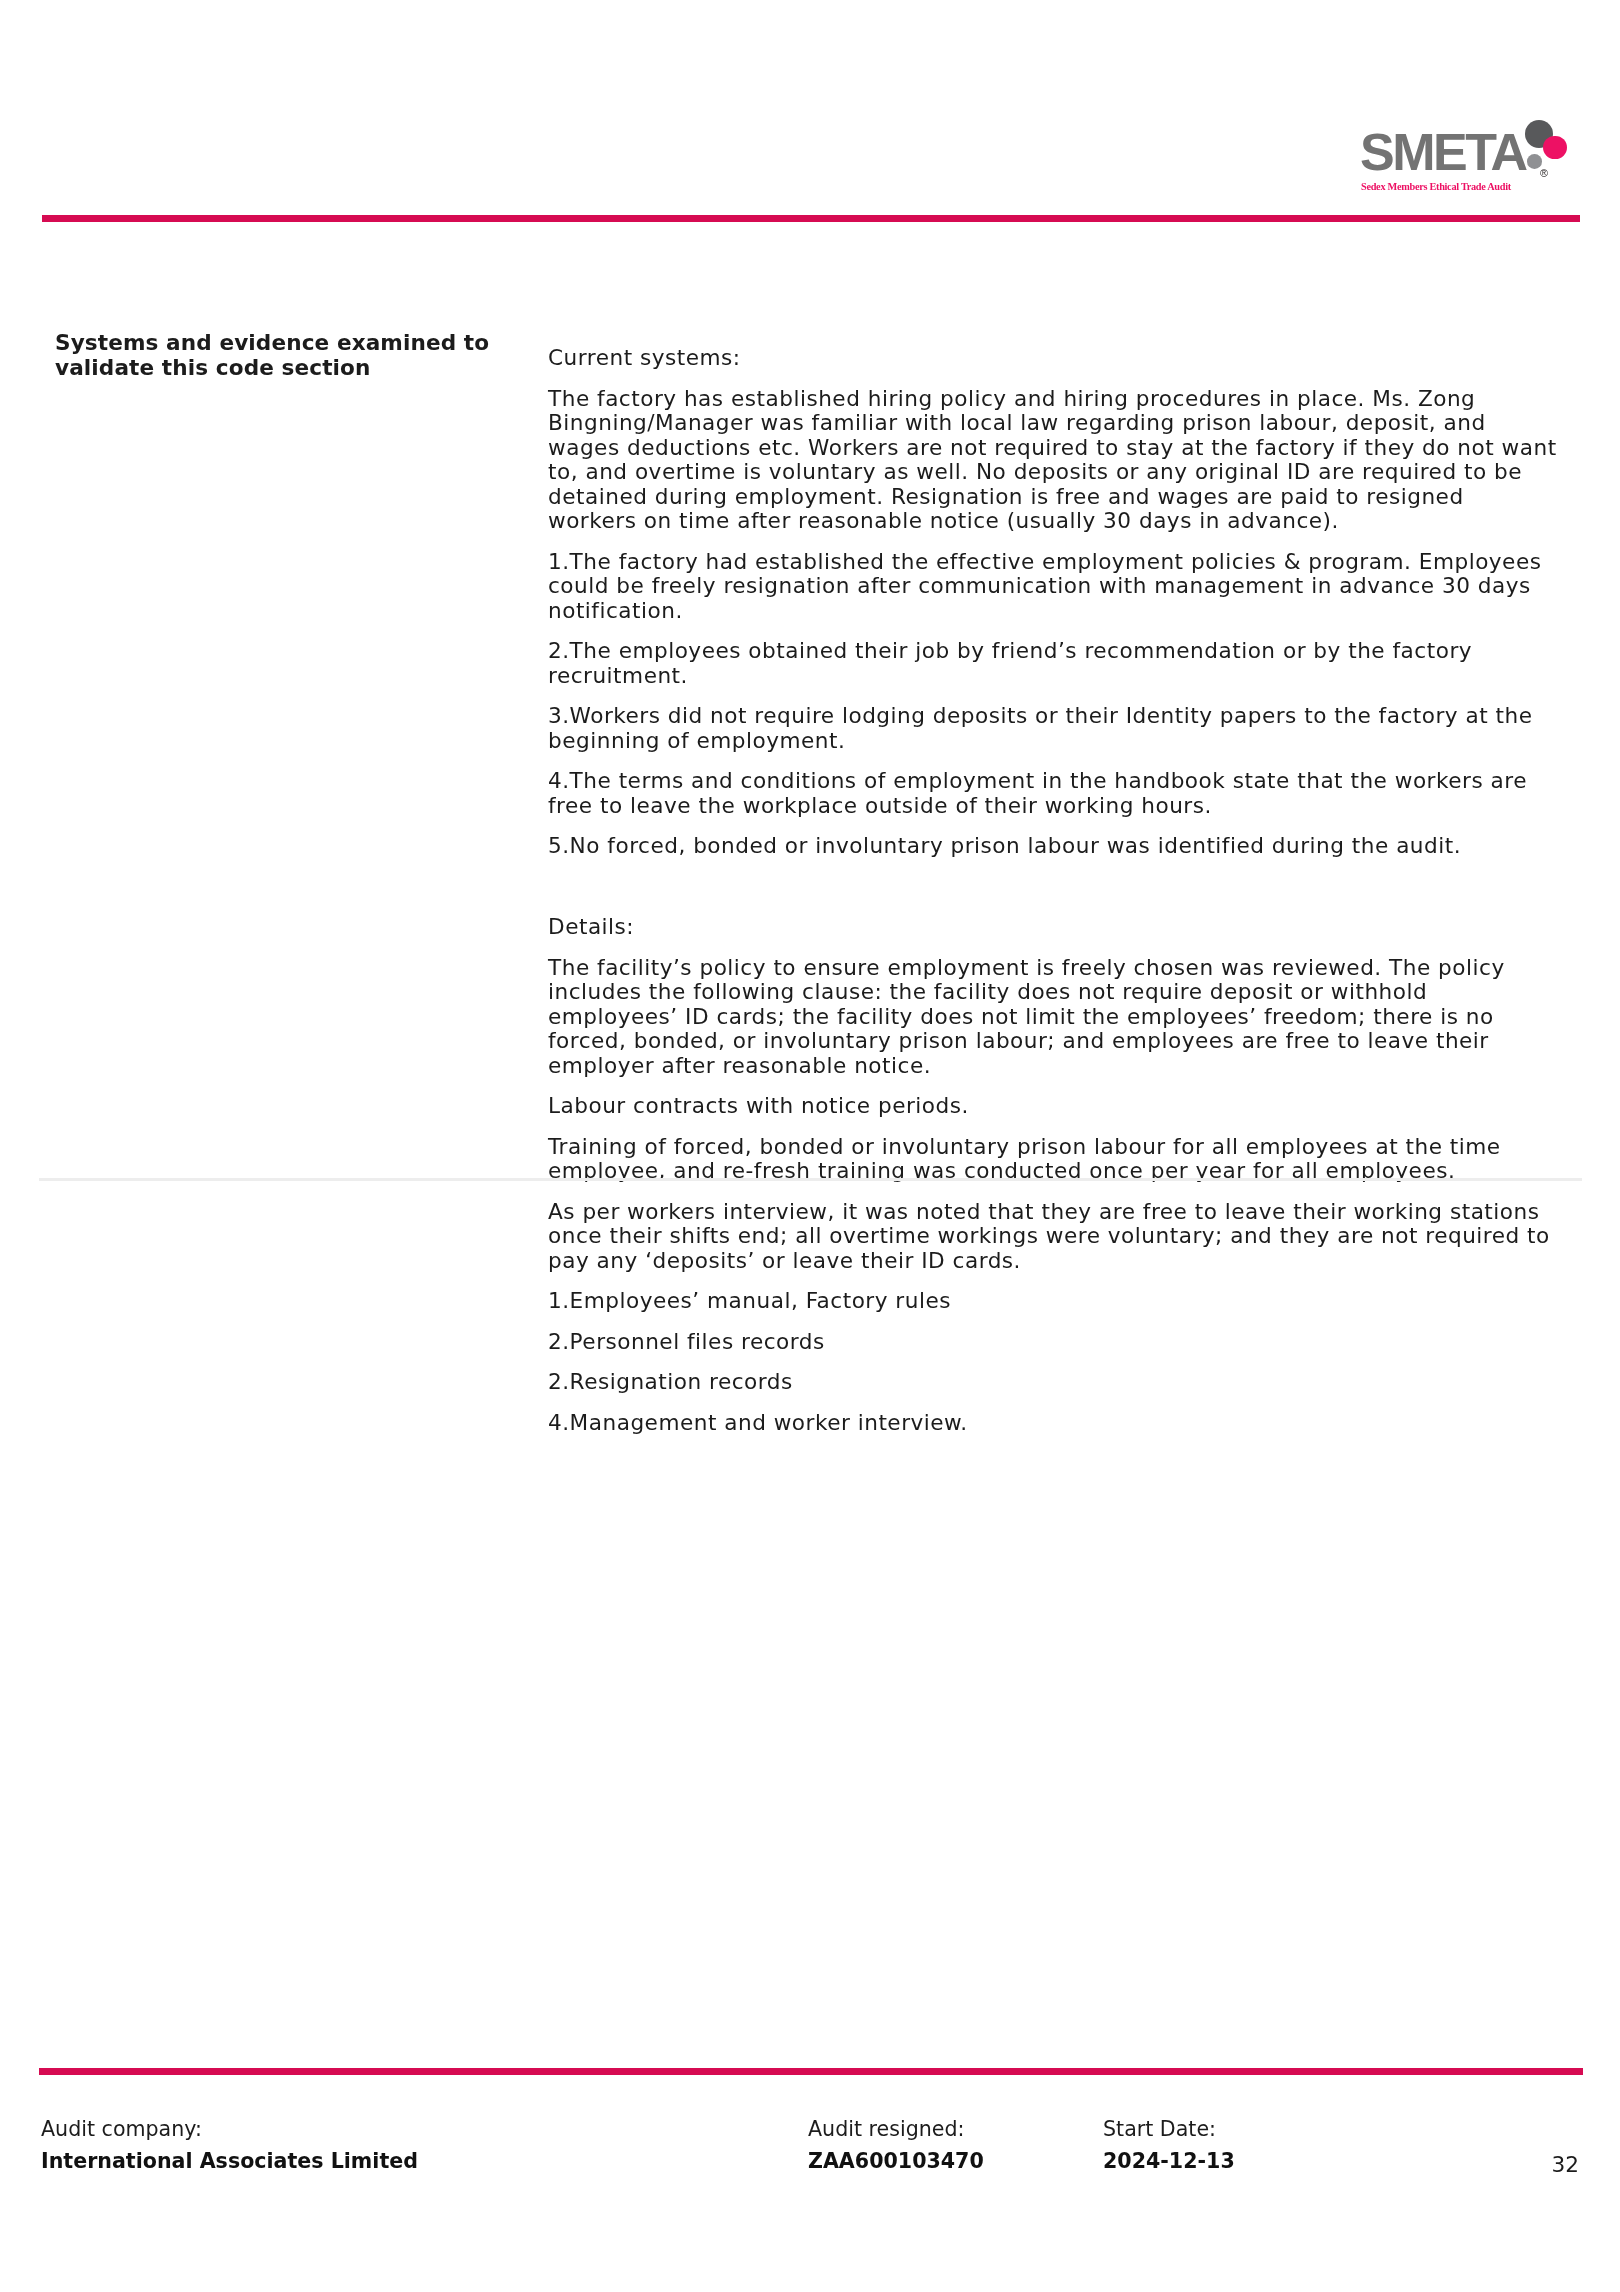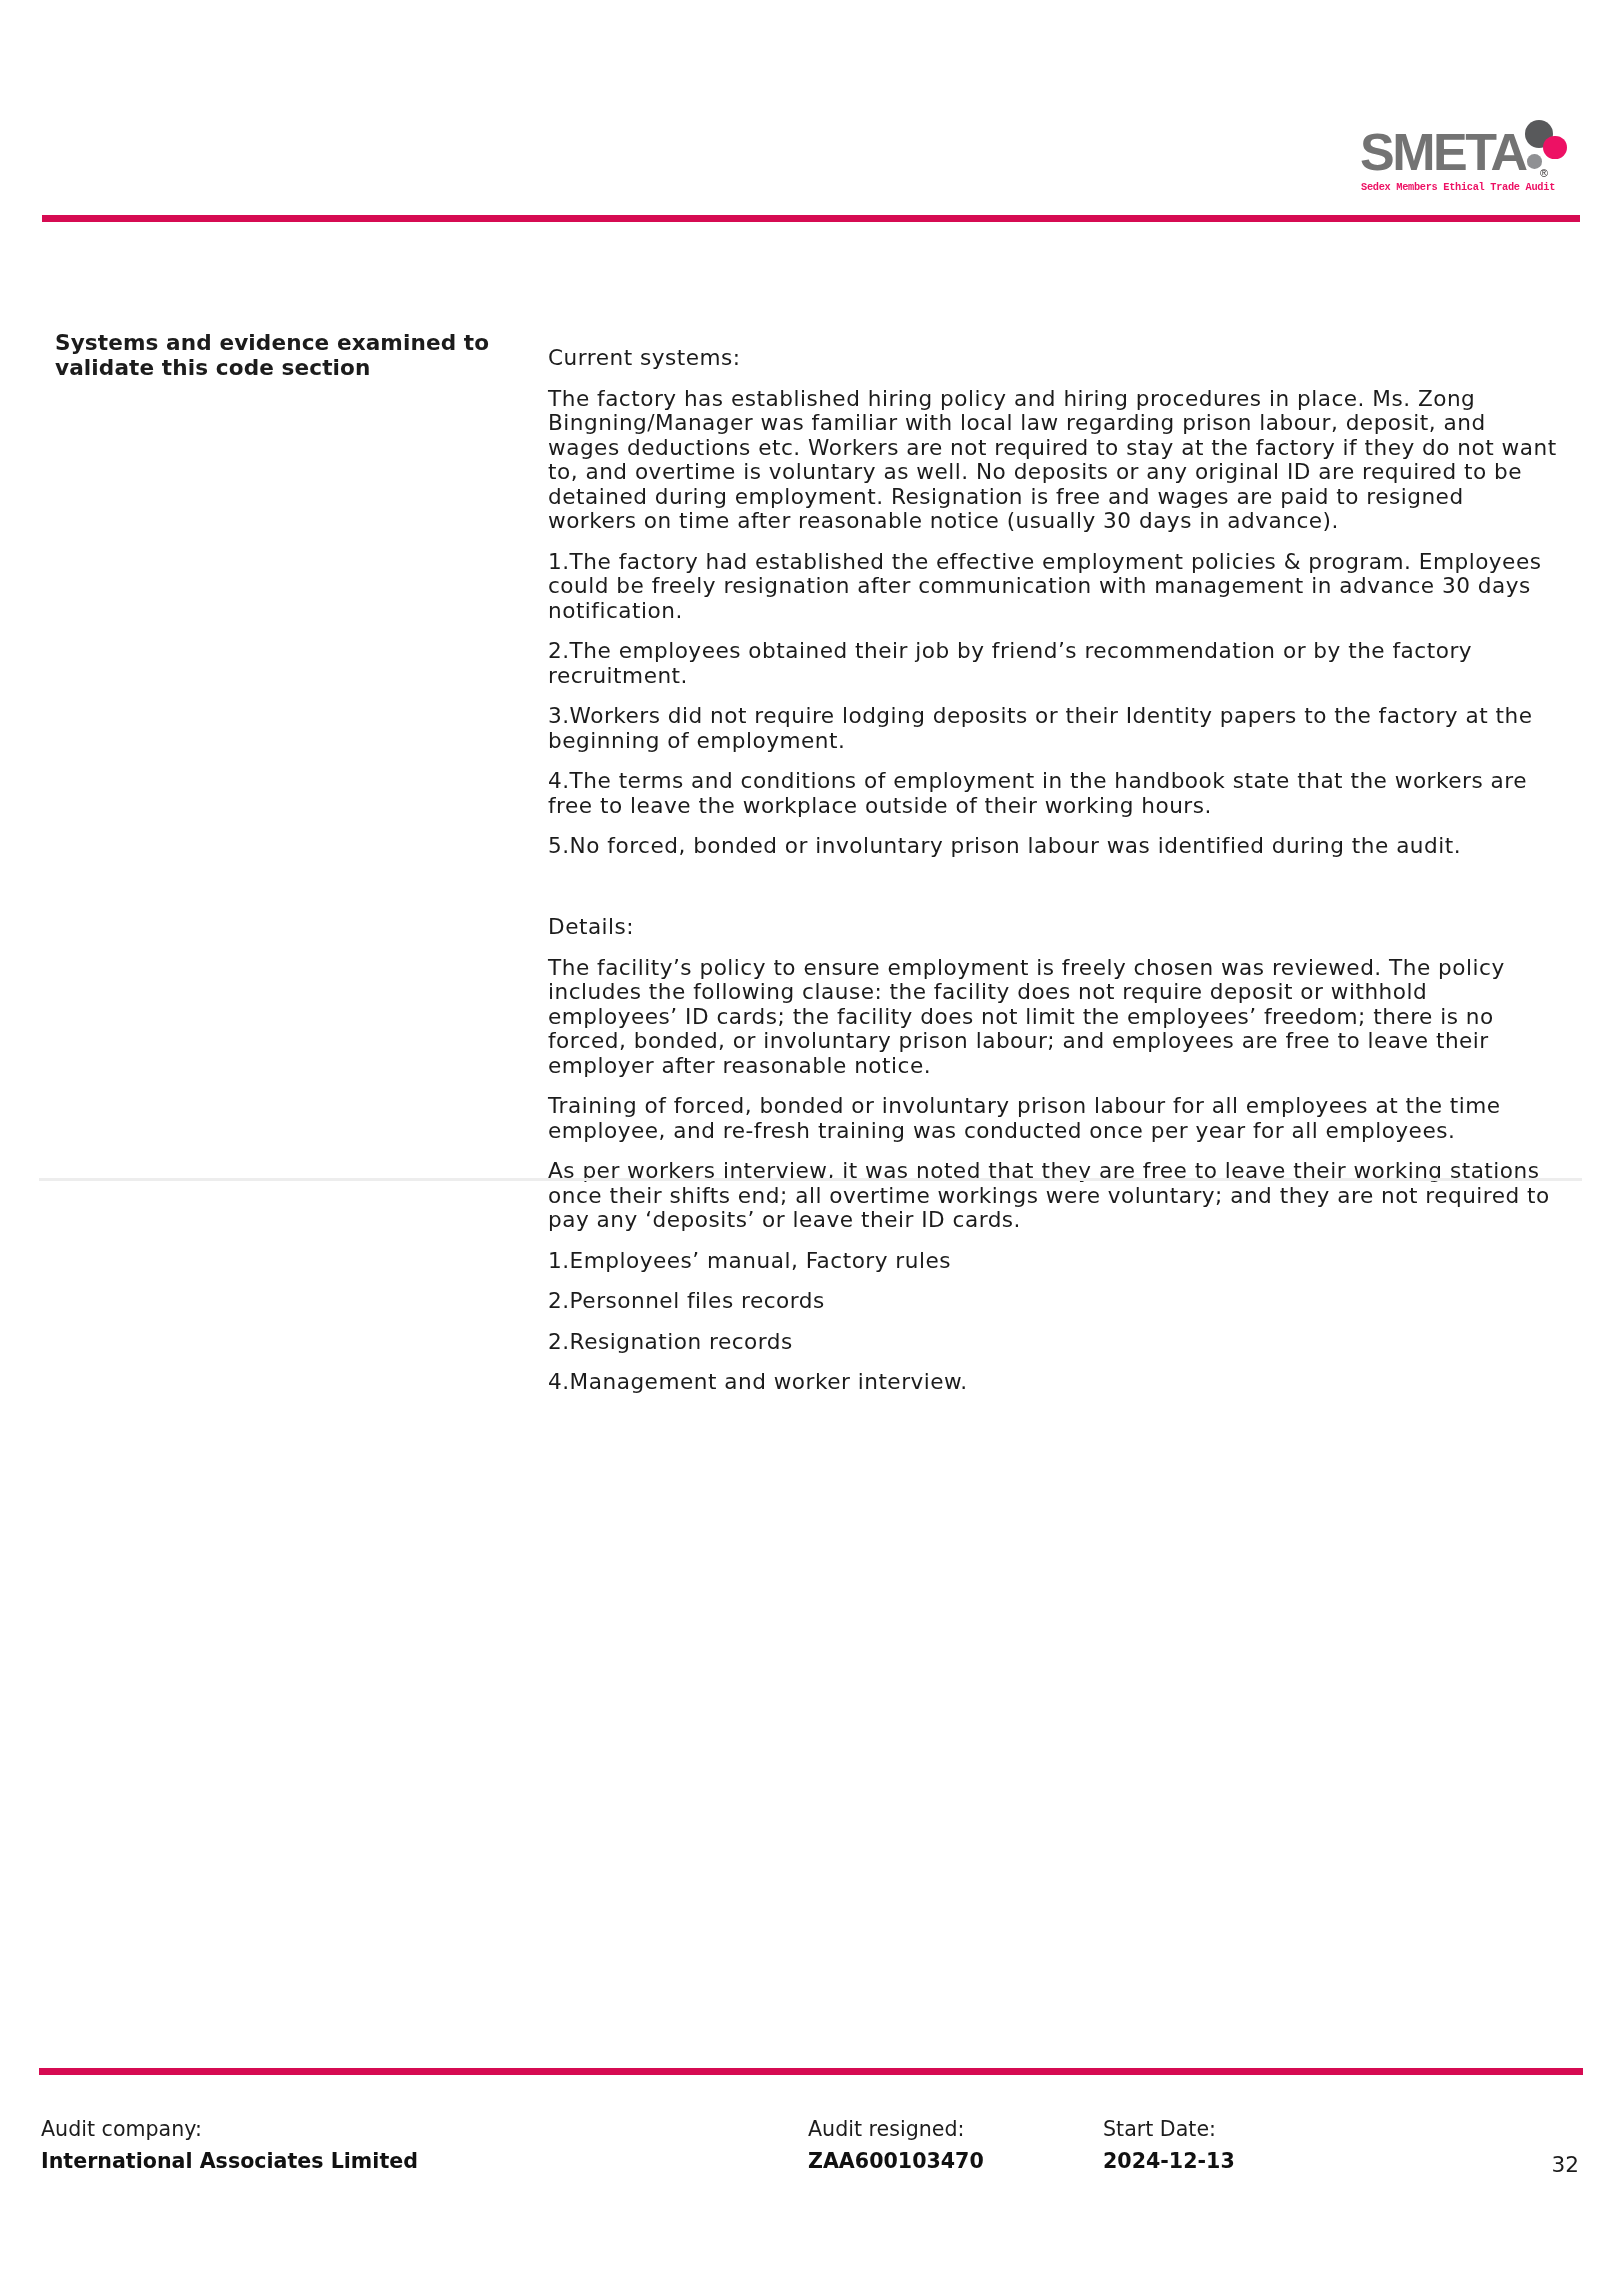--- a/index.html
+++ b/index.html
@@ -35,21 +35,21 @@
   .dot-dark  { left: 165px; top: 2px;  width: 28px; height: 28px; background: #58595b; }
   .dot-pink  { left: 183px; top: 17.6px; width: 23.5px; height: 23.5px; background: #ed1164; }
   .dot-gray  { left: 167px; top: 36px; width: 14.7px; height: 14.7px; background: #8f9093; }
   .logo-reg {
     position: absolute; left: 180px; top: 49px;
     font-size: 10.8px; color: #231f20;
     font-family: "Liberation Sans", sans-serif;
   }
   .logo-tagline {
     position: absolute; left: 1px; top: 63px;
-    font-family: Liberation Mono, monospace;
+    font-family: Liberation Serif, serif;
     font-weight: bold;
     font-size: 10.3px;
     letter-spacing: -0.3px;
     white-space: nowrap;
     color: #ed1164;
   }
 
   
   .rule-top    { position: absolute; left: 42px; top: 215px; width: 1538px; height: 6.9px; background: #d60b52; }
   .rule-bottom { position: absolute; left: 39px; top: 2068px; width: 1544px; height: 6.9px; background: #d60b52; }
@@ -125,20 +125,21 @@
       <div class="para">4.The terms and conditions of employment in the handbook state that the workers are free to leave the workplace outside of their working hours.</div>
 
       <div class="para">5.No forced, bonded or involuntary prison labour was identified during the audit.</div>
 
       <div class="para"></div>
 
       <div class="para">Details:</div>
 
       <div class="para">The facility’s policy to ensure employment is freely chosen was reviewed. The policy includes the following clause: the facility does not require deposit or withhold employees’ ID cards; the facility does not limit the employees’ freedom; there is no forced, bonded, or involuntary prison labour; and employees are free to leave their employer after reasonable notice.</div>
 
+      <div class="para">Labour contracts with notice periods.</div>
 
       <div class="para">Training of forced, bonded or involuntary prison labour for all employees at the time employee, and re-fresh training was conducted once per year for all employees.</div>
 
       <div class="para">As per workers interview, it was noted that they are free to leave their working stations once their shifts end; all overtime workings were voluntary; and they are not required to pay any ‘deposits’ or leave their ID cards.</div>
 
       <div class="para">1.Employees’ manual, Factory rules</div>
 
       <div class="para">2.Personnel files records</div>
 
       <div class="para">2.Resignation records</div>

